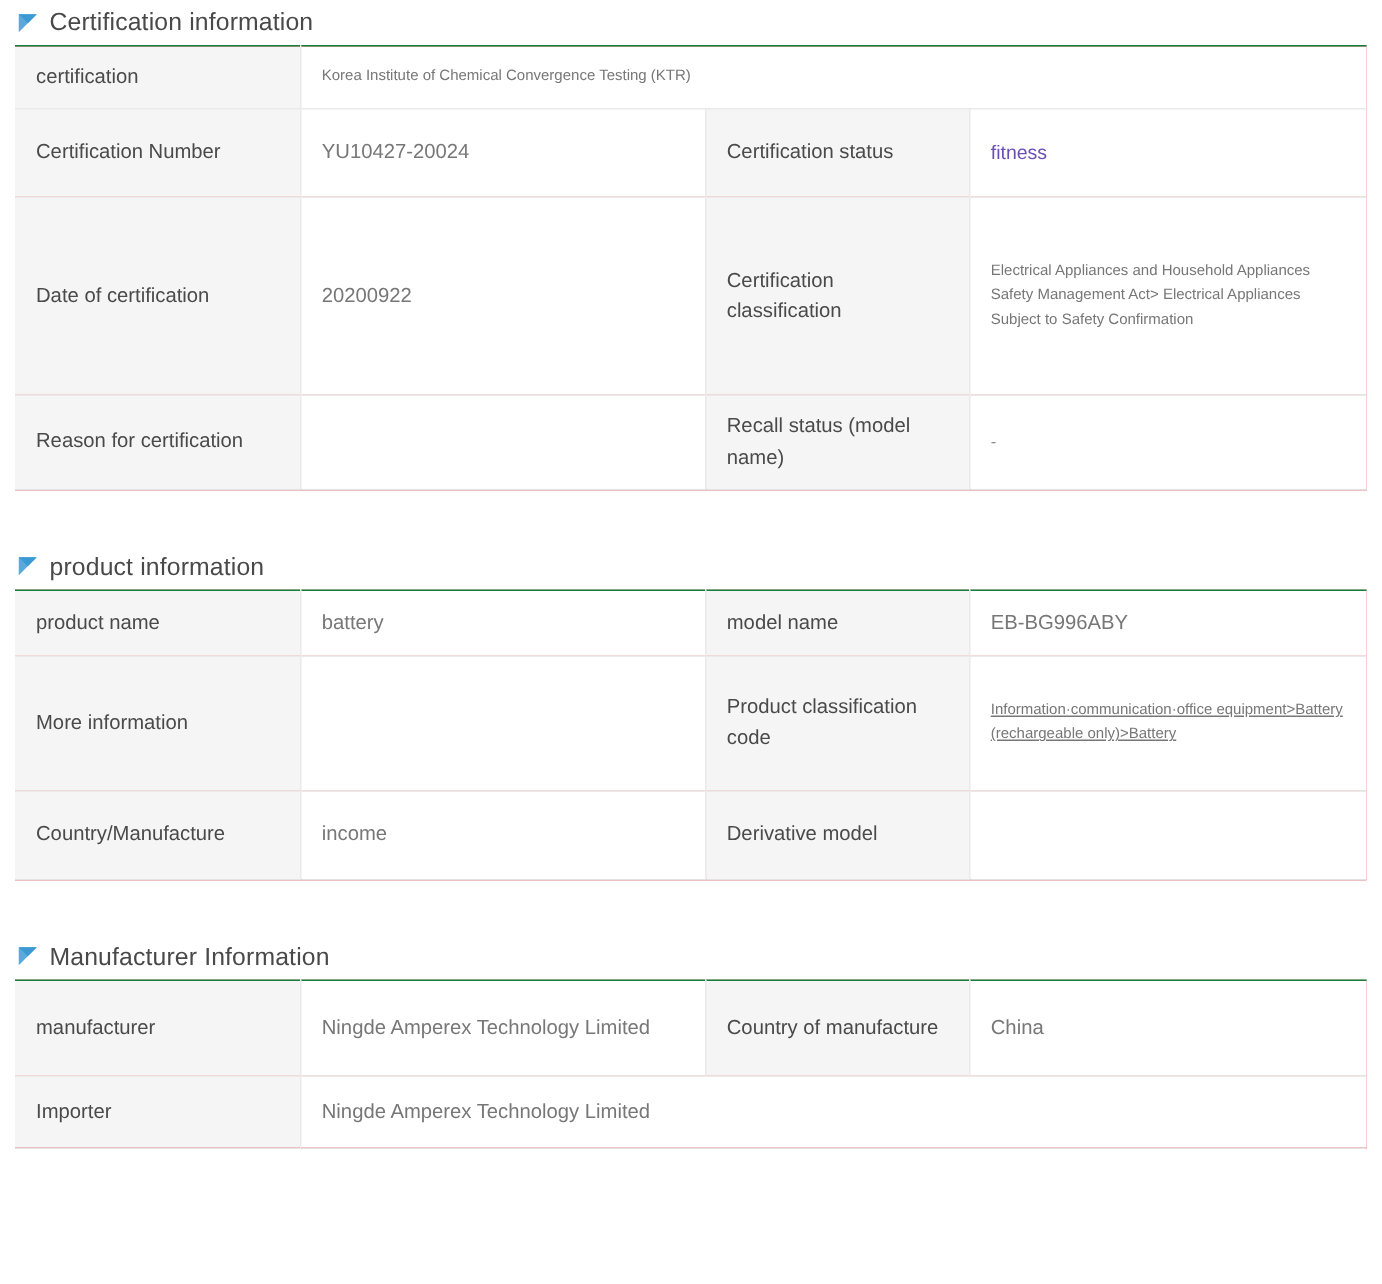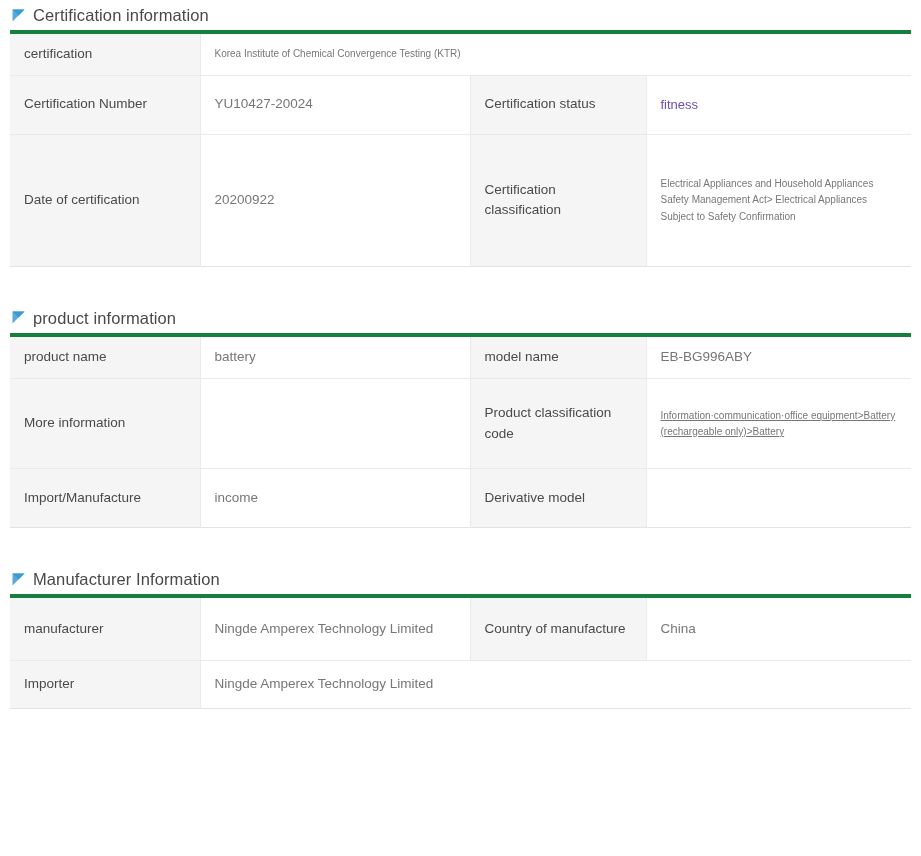--- a/index.html
+++ b/index.html
@@ -47,21 +47,21 @@
     letter-spacing: 0.1px;
     line-height: 1;
     white-space: nowrap;
   }
 
   
   .info-table {
     width: 901px;
     border-collapse: collapse;
     table-layout: fixed;
-    border-top: 4px solid #15803d;
+    border-top: 1px solid #15803d;
     border-bottom: 1px solid #e3e3e3;
     background: #ef4444;
   }
   .info-table td {
     border-right: 1px solid #eaeaea;
     border-bottom: 1px solid #eaeaea;
     vertical-align: middle;
     font-size: 13.5px;
     line-height: 1.55;
     padding: 10px 14px;
@@ -133,20 +133,26 @@
               <td class="th-cell">Certification status</td>
               <td class="td-cell">
                 <a class="status-link" href="#">fitness</a>
               </td>
             </tr>
             <tr style="height: 132px;">
               <td class="th-cell">Date of certification</td>
               <td class="td-cell">20200922</td>
               <td class="th-cell">Certification classification</td>
               <td class="td-cell small">Electrical Appliances and Household Appliances Safety Management Act&gt; Electrical Appliances Subject to Safety Confirmation</td>
+            </tr>
+            <tr style="height: 60px;">
+              <td class="th-cell">Reason for certification</td>
+              <td class="td-cell"></td>
+              <td class="th-cell">Recall status (model name)</td>
+              <td class="td-cell"><span class="dash">-</span></td>
             </tr>
           </tbody>
         </table>
       </div>
       <div style="height: 30px;"></div>
       <div class="section">
         <div class="section-head">
           <span class="flag-icon">
             <svg width="13" height="13" viewBox="0 0 13 13" aria-hidden="true">
               <path d="M0.5 0.5 L12.5 0.5 L0.5 12.5 Z" fill="#59aada"></path>
@@ -169,21 +175,21 @@
               <td class="th-cell">model name</td>
               <td class="td-cell">EB-BG996ABY</td>
             </tr>
             <tr style="height: 90px;">
               <td class="th-cell">More information</td>
               <td class="td-cell"></td>
               <td class="th-cell">Product classification code</td>
               <td class="td-cell small nowrap-break">Information·communication·office equipment&gt;Battery (rechargeable only)&gt;Battery</td>
             </tr>
             <tr style="height: 59px;">
-              <td class="th-cell">Import/Manufacture</td>
+              <td class="th-cell">Country/Manufacture</td>
               <td class="td-cell">income</td>
               <td class="th-cell">Derivative model</td>
               <td class="td-cell"></td>
             </tr>
           </tbody>
         </table>
       </div>
       <div style="height: 30px;"></div>
       <div class="section">
         <div class="section-head">

